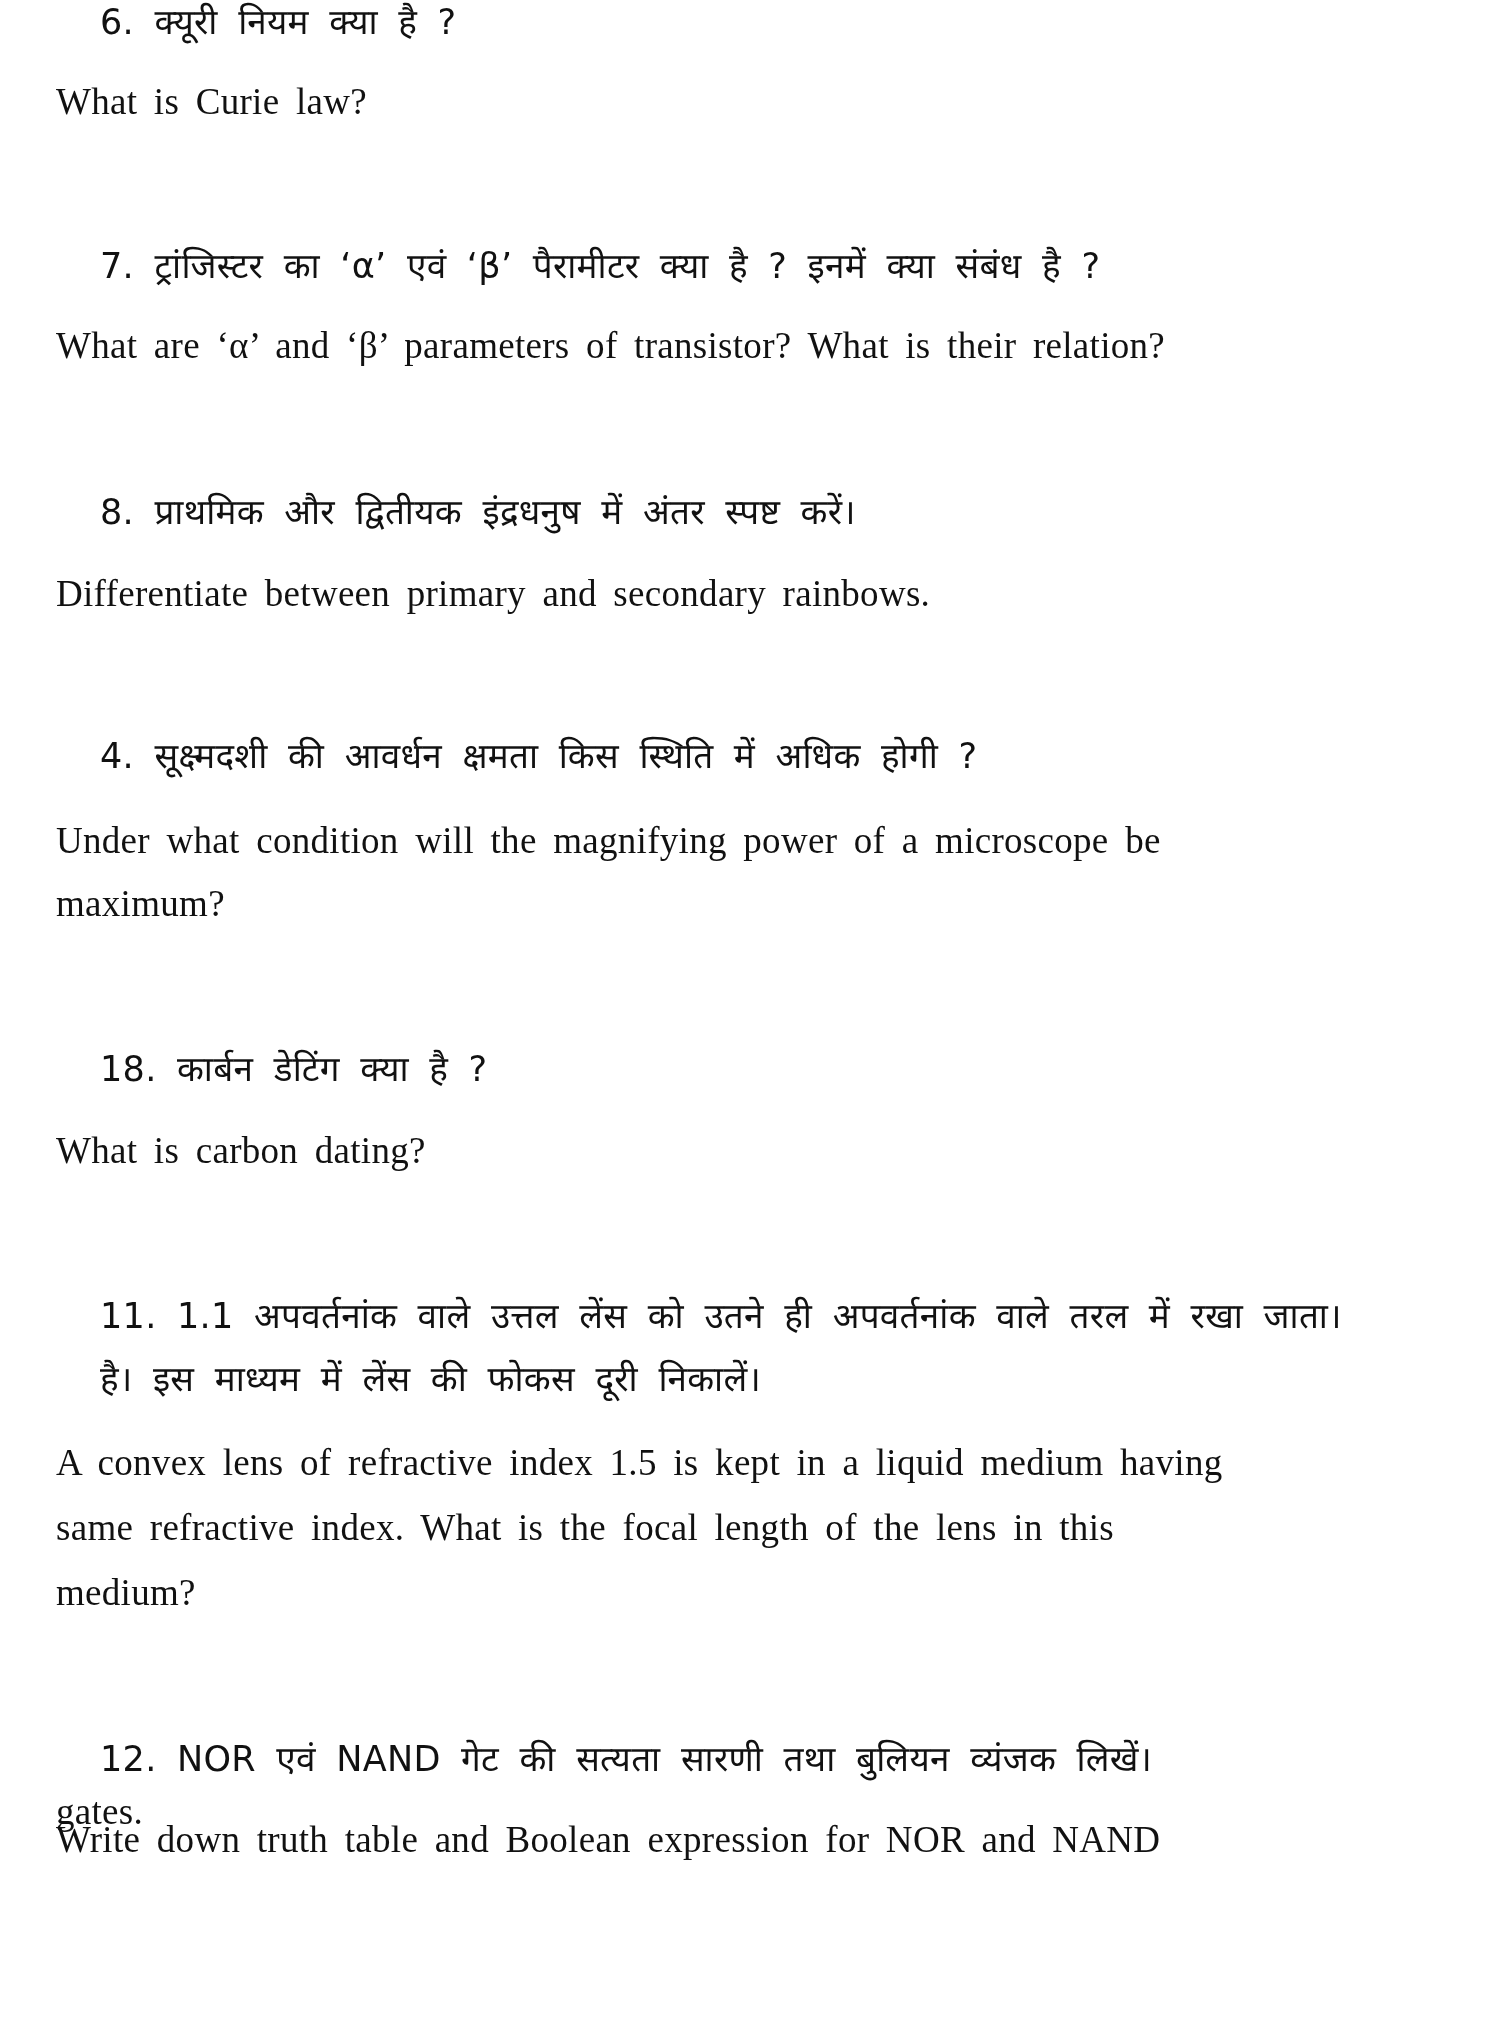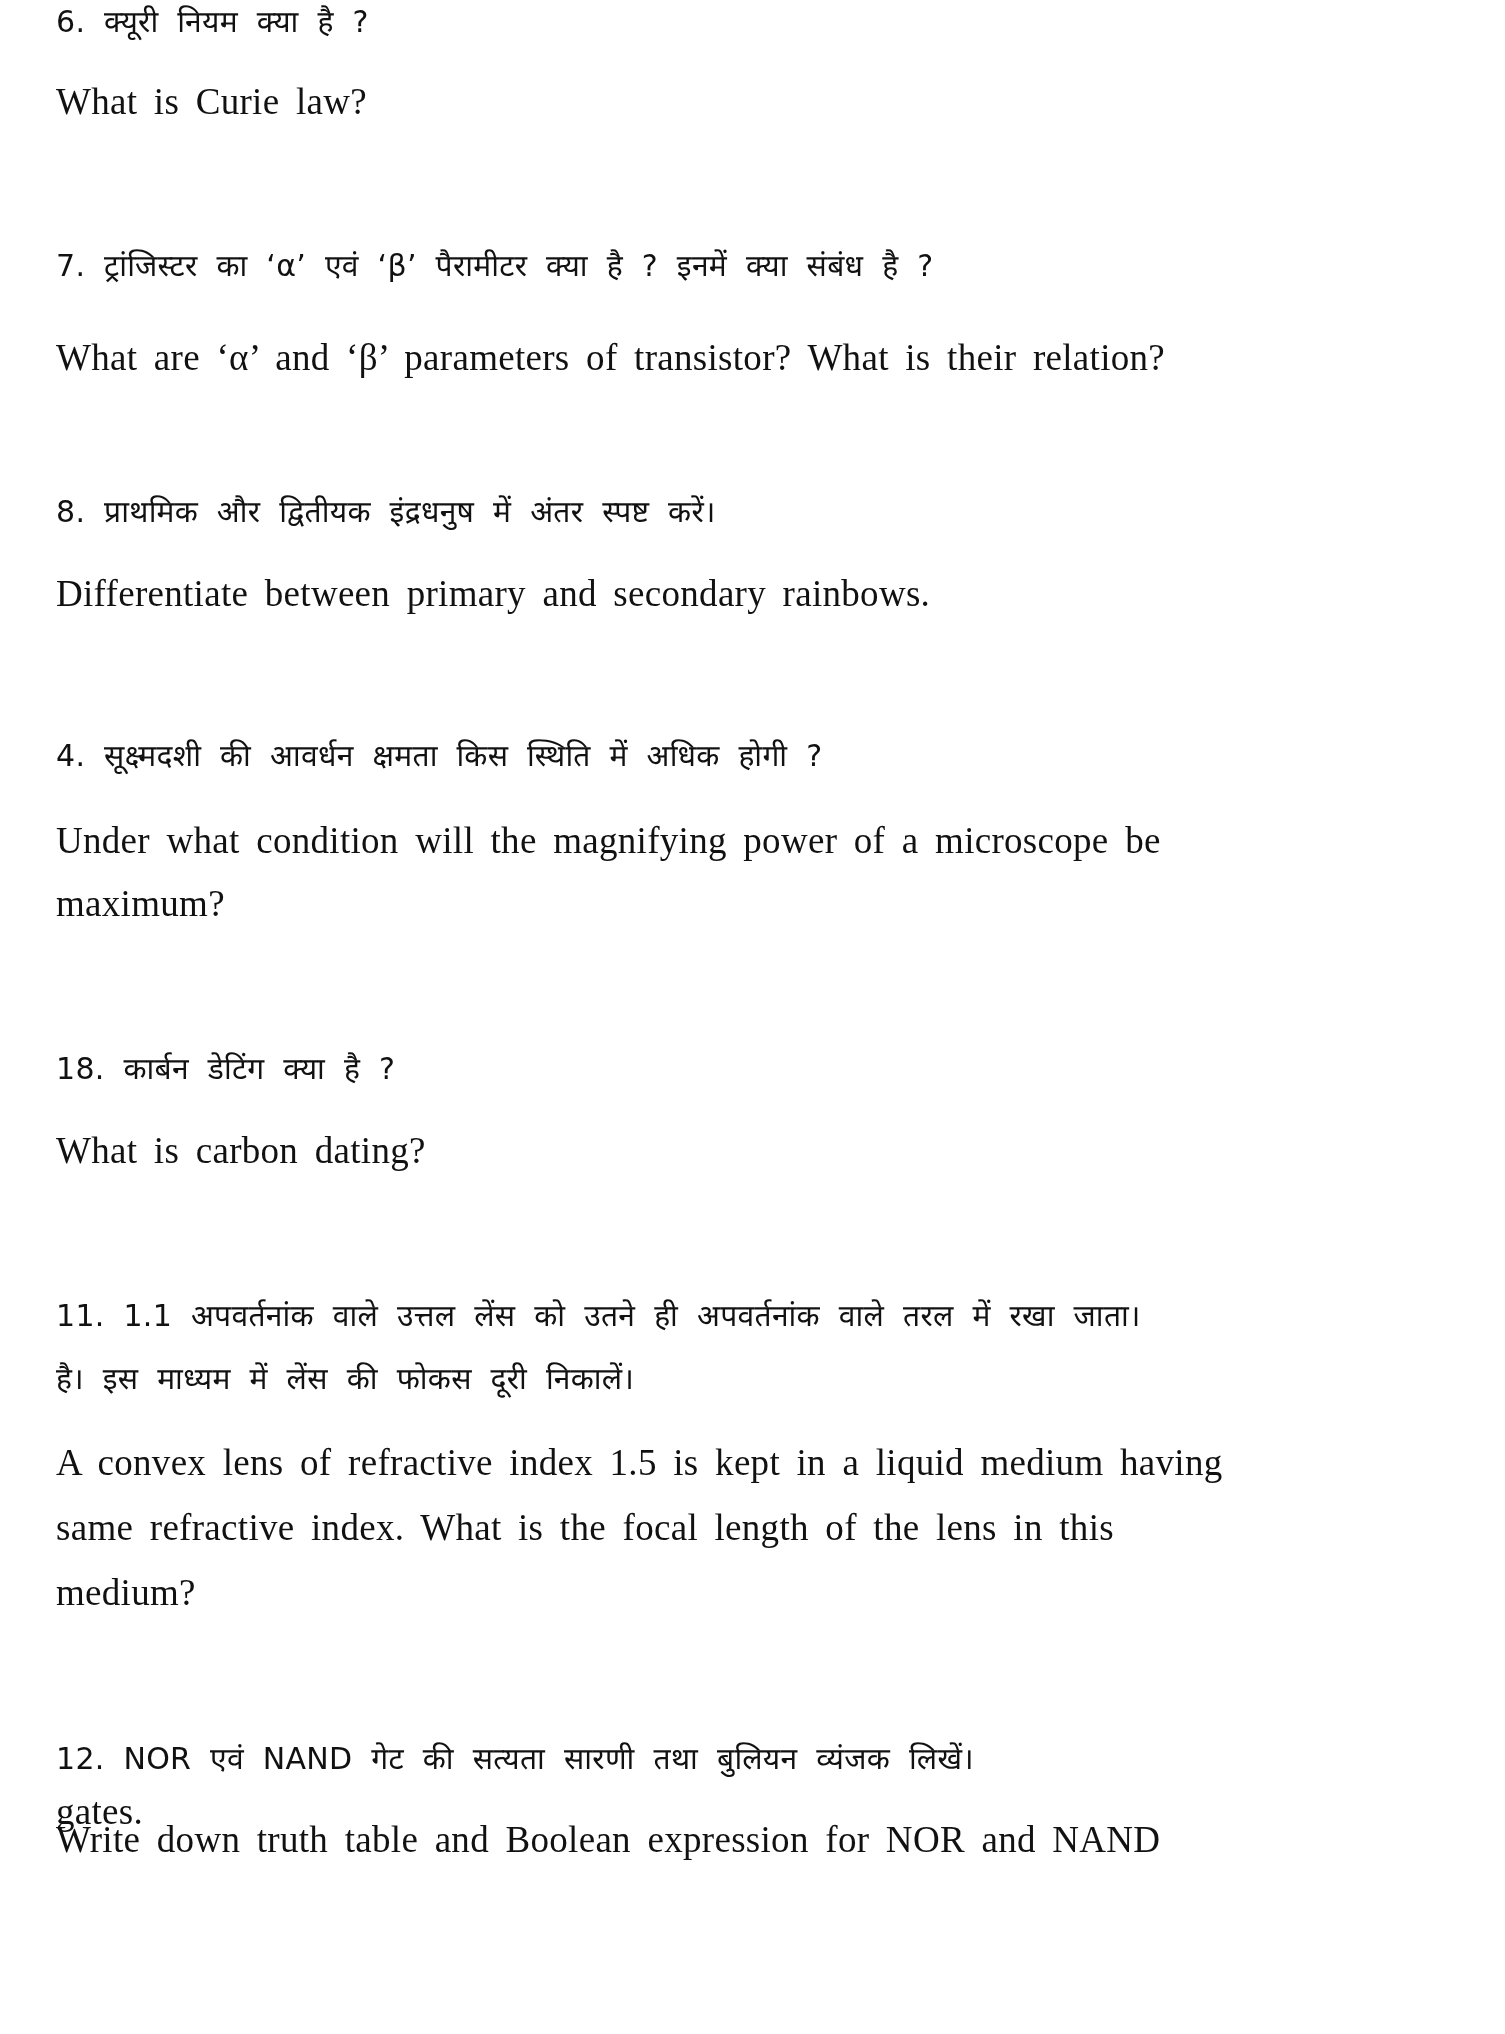--- a/index.html
+++ b/index.html
@@ -9,35 +9,35 @@
     color: #111111;
   }
   .line {
     position: absolute; left: 56px;
     font-size: 37px; line-height: 44px;
     white-space: nowrap;
     word-spacing: 7px;
     letter-spacing: 0.3px;
     font-family: Liberation Serif, serif;
   }
-  .hi { font-family: "DejaVu Sans", "Liberation Sans", sans-serif; font-size: 30px; word-spacing: 9px; }
+  .hi { font-family: "DejaVu Sans", "Liberation Sans", sans-serif; font-size: 35px; word-spacing: 9px; margin-left: 44px; }
 </style>
 </head>
 <body>
 
 <div>
 
   <div>
     <div class="line hi" style="top:0px">6. क्यूरी नियम क्या है ?</div>
     <div class="line" style="top:80px">What is Curie law?</div>
   </div>
 
   <div>
     <div class="line hi" style="top:244px">7. ट्रांजिस्टर का ‘α’ एवं ‘β’ पैरामीटर क्या है ? इनमें क्या संबंध है ?</div>
-    <div class="line" style="top:336px">What are ‘α’ and ‘β’ parameters of transistor? What is their relation?</div>
+    <div class="line" style="top:324px">What are ‘α’ and ‘β’ parameters of transistor? What is their relation?</div>
   </div>
 
   <div>
     <div class="line hi" style="top:490px">8. प्राथमिक और द्वितीयक इंद्रधनुष में अंतर स्पष्ट करें।</div>
     <div class="line" style="top:572px">Differentiate between primary and secondary rainbows.</div>
   </div>
 
   <div>
     <div class="line hi" style="top:734px">4. सूक्ष्मदशी की आवर्धन क्षमता किस स्थिति में अधिक होगी ?</div>
     <div class="line" style="top:819px">Under what condition will the magnifying power of a microscope be</div>

